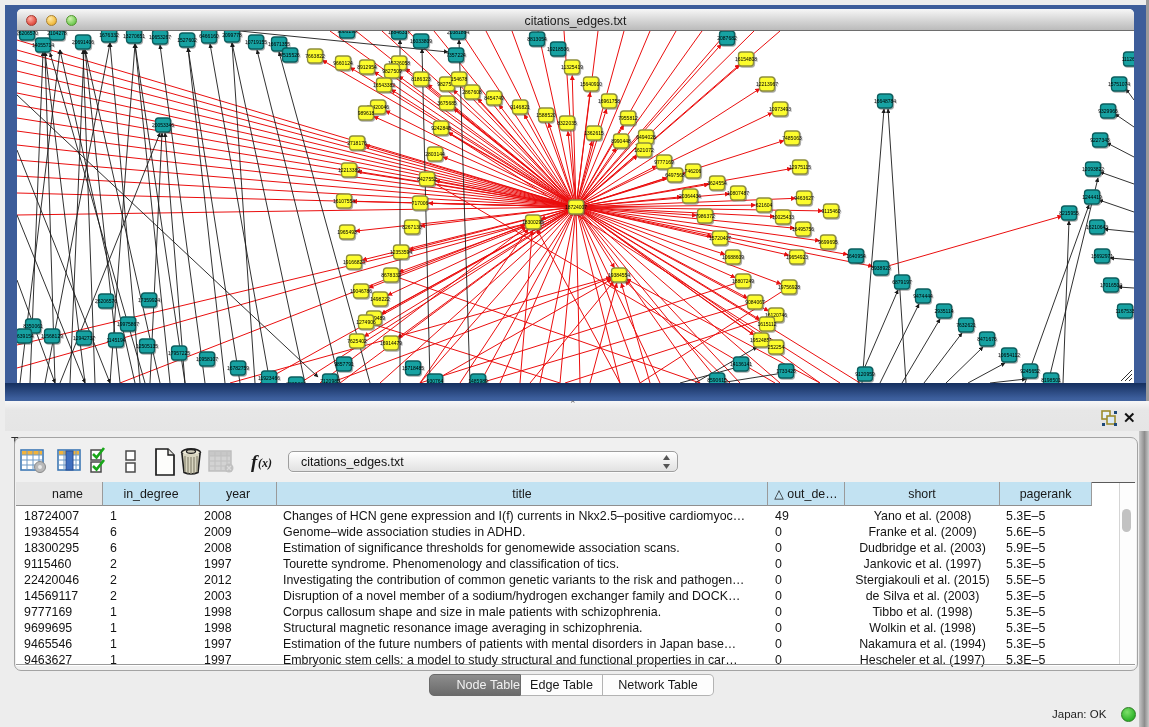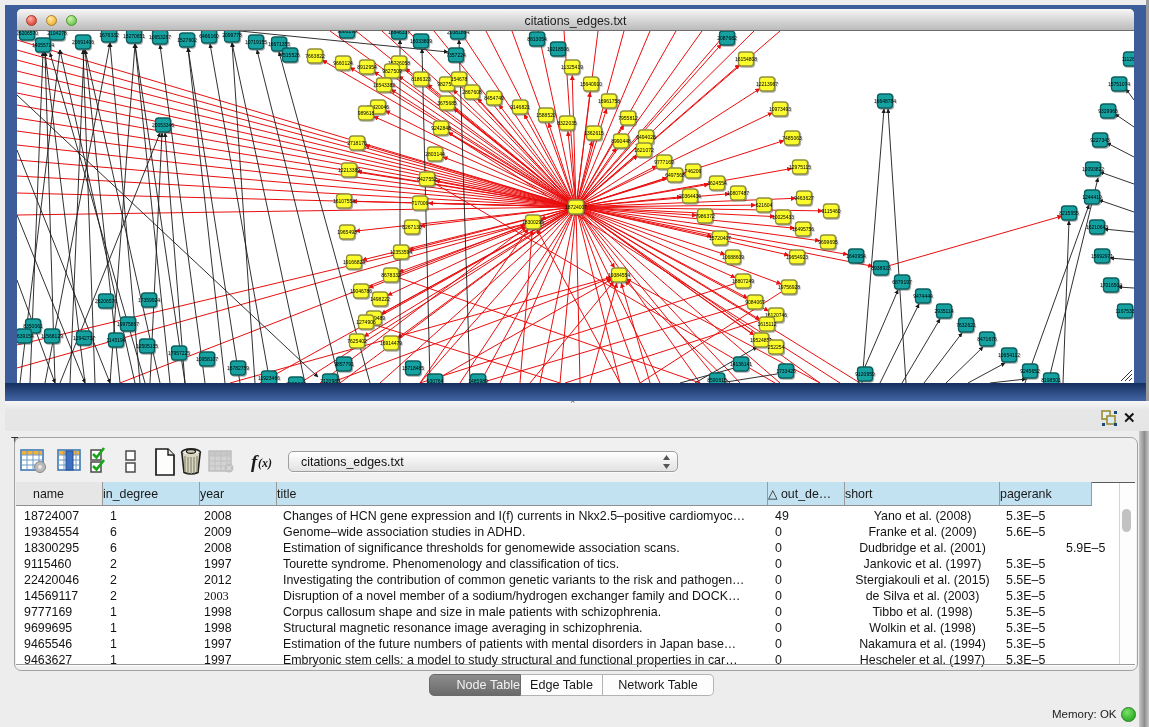--- a/index.html
+++ b/index.html
@@ -18,21 +18,21 @@
 #tlg{left:66px;background:radial-gradient(circle at 35% 30%,#d2f2b1,#7ed160 60%,#52b23a);border:1px solid #52962f;}
 .re{stroke:#ea0e0e;stroke-width:1}
 .be{stroke:#1a1a1a;stroke-width:0.9}
 .nl{font-size:5px;font-family:"Liberation Sans",sans-serif;fill:#000;text-anchor:middle}
 #tphead{left:5px;top:401px;width:1144px;height:30px;background:linear-gradient(#f7f7f7,#e7e7e7 30%,#e5e5e5);}
 #tptitle{left:11px;top:411px;font-size:12.5px;color:#2d2d2d;margin-top:24px;}
 #caret{left:569px;top:399px;font-size:9px;color:#666;}
 #panel{left:14px;top:437px;width:1124px;height:234px;background:#f0f0f0;border:1px solid #a3a3a3;border-radius:7px;box-sizing:border-box;}
 #closex{left:1123px;top:409px;font-size:15px;color:#111;font-weight:bold;}
 .hdrcell{position:absolute;top:482px;height:24px;box-sizing:border-box;border-right:1px solid #9a9a9a;
- background:#c2e2f2;font-size:12.4px;color:#191919;line-height:24px;border-bottom:1px solid #8f8f8f;}
+ background:#c2e2f2;font-size:12.4px;color:#191919;text-align:center;line-height:24px;border-bottom:1px solid #8f8f8f;}
 .rowtxt{position:absolute;font-size:12.4px;color:#131313;white-space:nowrap;height:16px;line-height:16px;}
 #tabs{left:429px;top:674px;height:20px;}
 #memtxt{left:1052px;top:708px;font-size:11.5px;color:#222;}
 #memdot{left:1121px;top:707px;width:13px;height:13px;border-radius:50%;background:radial-gradient(circle at 40% 32%,#7de06a,#2eb32a 70%);border:1px solid #2b7a22;}
 </style></head><body>
 <div class="abs" id="bluepanel"></div>
 <div class="abs" id="macwin"></div>
 <div class="abs" id="titlebar"></div>
 <div class="abs" id="title">citations_edges.txt</div>
 <div class="abs tl" id="tlr"></div>
@@ -640,39 +640,39 @@
 <div class="rowtxt" style="left:204px;top:524px;">2009</div>
 <div class="rowtxt" style="left:283px;top:524px;width:483px;overflow:hidden">Genome–wide association studies in ADHD.</div>
 <div class="rowtxt" style="left:775px;top:524px;">0</div>
 <div class="rowtxt" style="left:845px;top:524px;width:155px;text-align:center">Franke et al. (2009)</div>
 <div class="rowtxt" style="left:1006px;top:524px;">5.6E–5</div>
 <div class="rowtxt" style="left:24px;top:540px;">18300295</div>
 <div class="rowtxt" style="left:110px;top:540px;">6</div>
 <div class="rowtxt" style="left:204px;top:540px;">2008</div>
 <div class="rowtxt" style="left:283px;top:540px;width:483px;overflow:hidden">Estimation of significance thresholds for genomewide association scans.</div>
 <div class="rowtxt" style="left:775px;top:540px;">0</div>
-<div class="rowtxt" style="left:845px;top:540px;width:155px;text-align:center">Dudbridge et al. (2001)</div>
-<div class="rowtxt" style="left:1066px;top:540px;">5.9E–5</div>
+<div class="rowtxt" style="left:845px;top:540px;width:155px;text-align:center">Dudbridge et al. (2003)</div>
+<div class="rowtxt" style="left:1006px;top:540px;">5.9E–5</div>
 <div class="rowtxt" style="left:24px;top:556px;">9115460</div>
 <div class="rowtxt" style="left:110px;top:556px;">2</div>
 <div class="rowtxt" style="left:204px;top:556px;">1997</div>
 <div class="rowtxt" style="left:283px;top:556px;width:483px;overflow:hidden">Tourette syndrome. Phenomenology and classification of tics.</div>
 <div class="rowtxt" style="left:775px;top:556px;">0</div>
 <div class="rowtxt" style="left:845px;top:556px;width:155px;text-align:center">Jankovic et al. (1997)</div>
 <div class="rowtxt" style="left:1006px;top:556px;">5.3E–5</div>
 <div class="rowtxt" style="left:24px;top:572px;">22420046</div>
 <div class="rowtxt" style="left:110px;top:572px;">2</div>
 <div class="rowtxt" style="left:204px;top:572px;">2012</div>
 <div class="rowtxt" style="left:283px;top:572px;width:483px;overflow:hidden">Investigating the contribution of common genetic variants to the risk and pathogen…</div>
 <div class="rowtxt" style="left:775px;top:572px;">0</div>
 <div class="rowtxt" style="left:845px;top:572px;width:155px;text-align:center">Stergiakouli et al. (2015)</div>
 <div class="rowtxt" style="left:1006px;top:572px;">5.5E–5</div>
 <div class="rowtxt" style="left:24px;top:588px;">14569117</div>
 <div class="rowtxt" style="left:110px;top:588px;">2</div>
-<div class="rowtxt" style="left:204px;top:588px;font-family:Liberation Serif, serif;">2003</div>
+<div class="rowtxt" style="left:204px;top:588px;">2003</div>
 <div class="rowtxt" style="left:283px;top:588px;width:483px;overflow:hidden">Disruption of a novel member of a sodium/hydrogen exchanger family and DOCK…</div>
 <div class="rowtxt" style="left:775px;top:588px;">0</div>
 <div class="rowtxt" style="left:845px;top:588px;width:155px;text-align:center">de Silva et al. (2003)</div>
 <div class="rowtxt" style="left:1006px;top:588px;">5.3E–5</div>
 <div class="rowtxt" style="left:24px;top:604px;">9777169</div>
 <div class="rowtxt" style="left:110px;top:604px;">1</div>
 <div class="rowtxt" style="left:204px;top:604px;">1998</div>
 <div class="rowtxt" style="left:283px;top:604px;width:483px;overflow:hidden">Corpus callosum shape and size in male patients with schizophrenia.</div>
 <div class="rowtxt" style="left:775px;top:604px;">0</div>
 <div class="rowtxt" style="left:845px;top:604px;width:155px;text-align:center">Tibbo et al. (1998)</div>
@@ -702,14 +702,14 @@
 <div class="abs" style="left:1122px;top:509px;width:9px;height:23px;background:#c2c2c2;border-radius:5px"></div>
 <div class="abs" style="left:16px;top:664px;width:1119px;height:1px;background:#9a9a9a"></div>
 <div class="abs" id="tabs">
  <div style="float:left;width:90px;height:20px;background:linear-gradient(#8d8d8d,#6a6a6a);border:1px solid #6a6a6a;
   border-radius:5px 0 0 5px;color:#f2f2f2;font-size:12.6px;text-align:right;line-height:20px;">Node Table</div>
  <div style="float:left;width:81px;height:20px;background:#fdfdfd;border:1px solid #b3b3b3;border-left:none;
   color:#1a1a1a;font-size:12.6px;text-align:center;line-height:20px;">Edge Table</div>
  <div style="float:left;width:110px;height:20px;background:#fdfdfd;border:1px solid #b3b3b3;border-left:none;
   border-radius:0 5px 5px 0;color:#1a1a1a;font-size:12.6px;text-align:center;line-height:20px;">Network Table</div>
 </div>
-<div class="abs" id="memtxt">Memory: OK</div>
+<div class="abs" id="memtxt">Japan: OK</div>
 <div class="abs" id="memdot"></div>
 
 </body></html>

